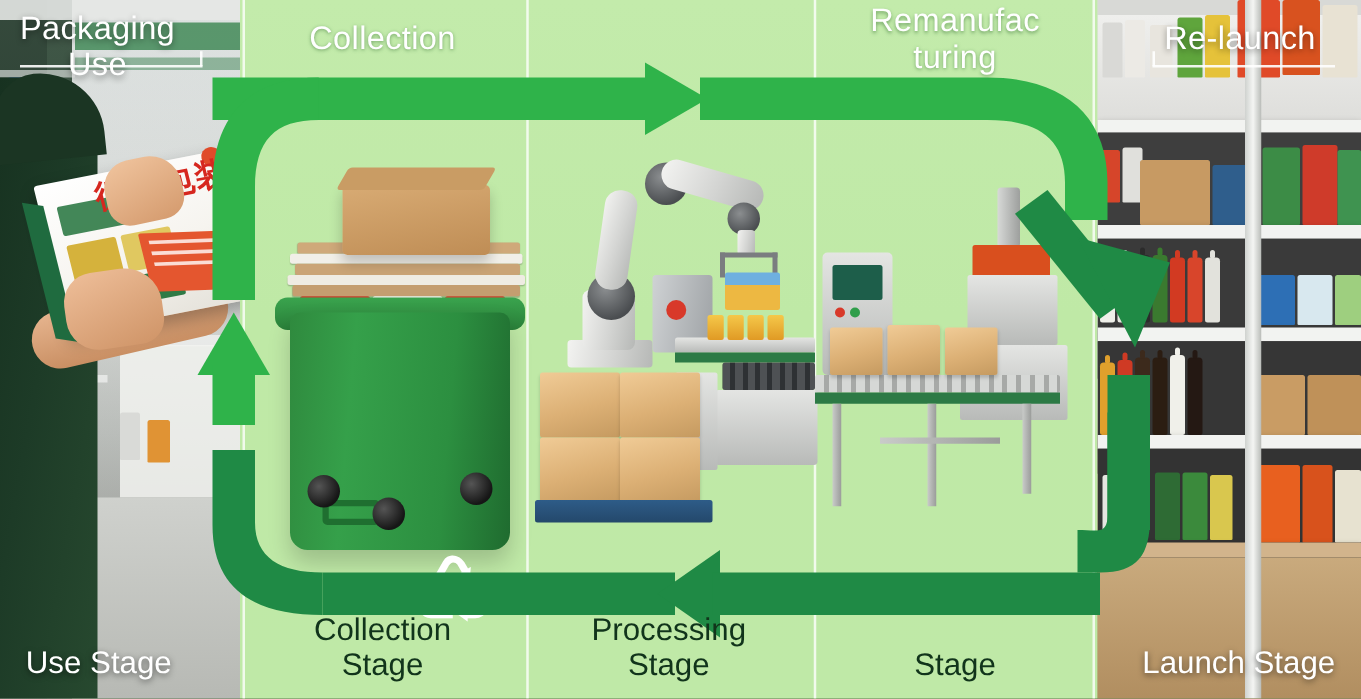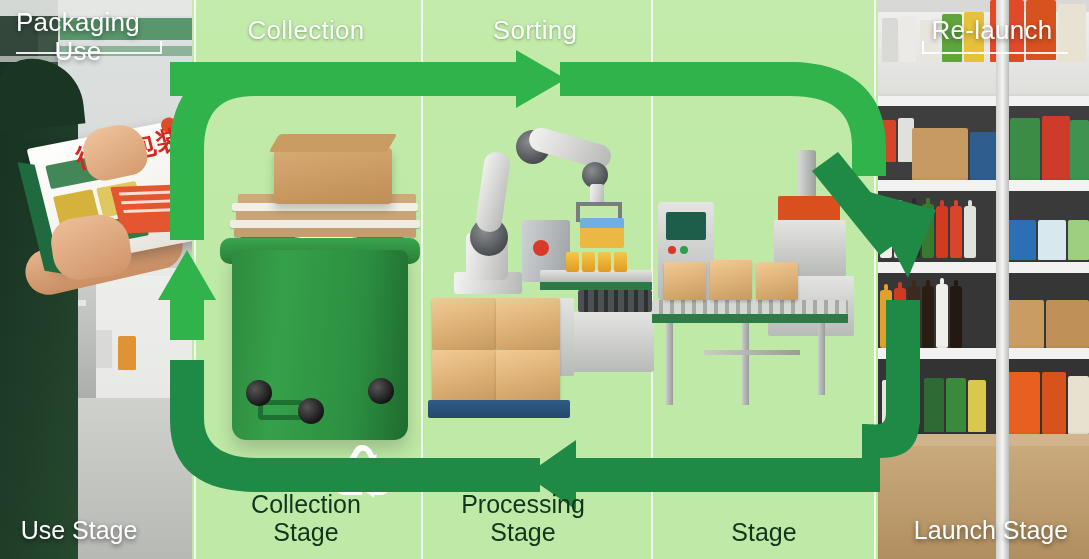--- a/index.html
+++ b/index.html
@@ -374,35 +374,38 @@
 
   <div class="head c" style="left:78px;width:180px;">
     <div>Packaging</div>
     <div>Use</div>
   </div>
   <div class="ul" style="left:16px;top:52px;width:146px"></div>
   <div class="ul l" style="left:160px;top:41px"></div>
 
   <div class="head on-green c" style="left:306px;width:210px;top:16px">Collection</div>
 
-  <div class="head on-green c" style="left:535px;width:210px;top:16px">Sorting</div>
-
+
+  <div class="head on-green c" style="left:764px;width:200px;top:2px">
+    <div>Remanufac</div>
+    <div>turing</div>
+  </div>
 
   <div class="head c" style="left:992px;width:220px;top:16px">Re-launch</div>
   <div class="ul" style="left:922px;top:52px;width:146px"></div>
   <div class="ul l" style="left:922px;top:41px"></div>
 
   <div class="foot light c" style="left:79px;width:190px;bottom:14px">Use Stage</div>
 
   <div class="foot dark c" style="left:306px;width:210px">
     <div>Collection</div>
     <div>Stage</div>
   </div>
 
-  <div class="foot dark c" style="left:523px;width:210px">
+  <div class="foot dark c" style="left:535px;width:210px">
     <div>Processing</div>
     <div>Stage</div>
   </div>
 
   <div class="foot dark c" style="left:764px;width:230px">
     <div>Stage</div>
   </div>
 
   <div class="foot light c" style="left:991px;width:220px;bottom:14px">Launch Stage</div>
 

